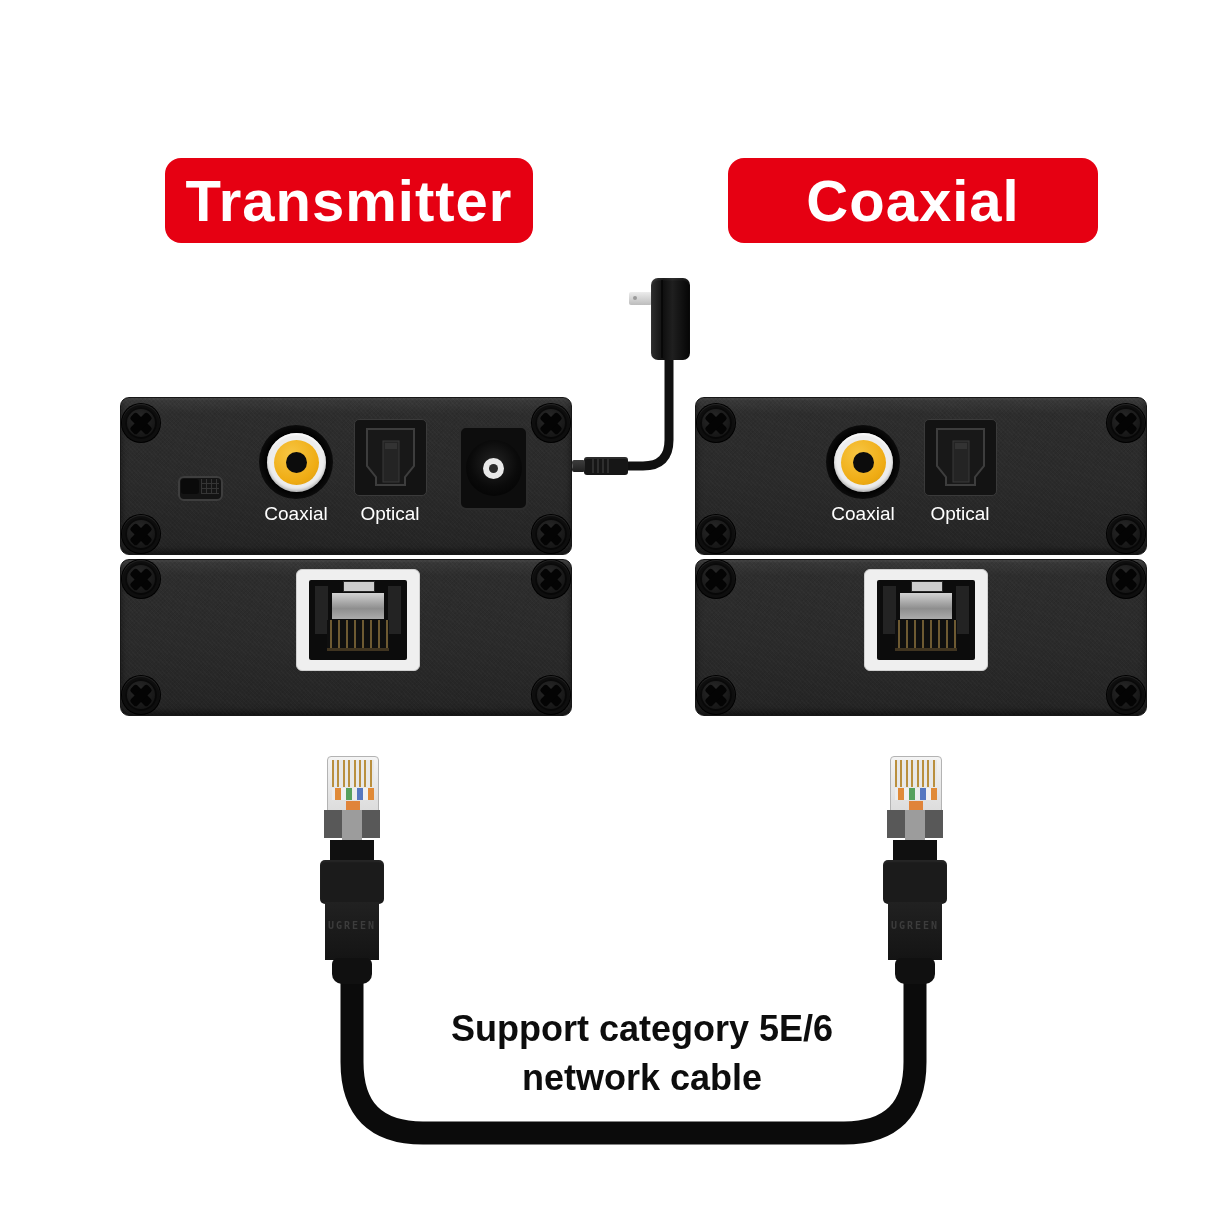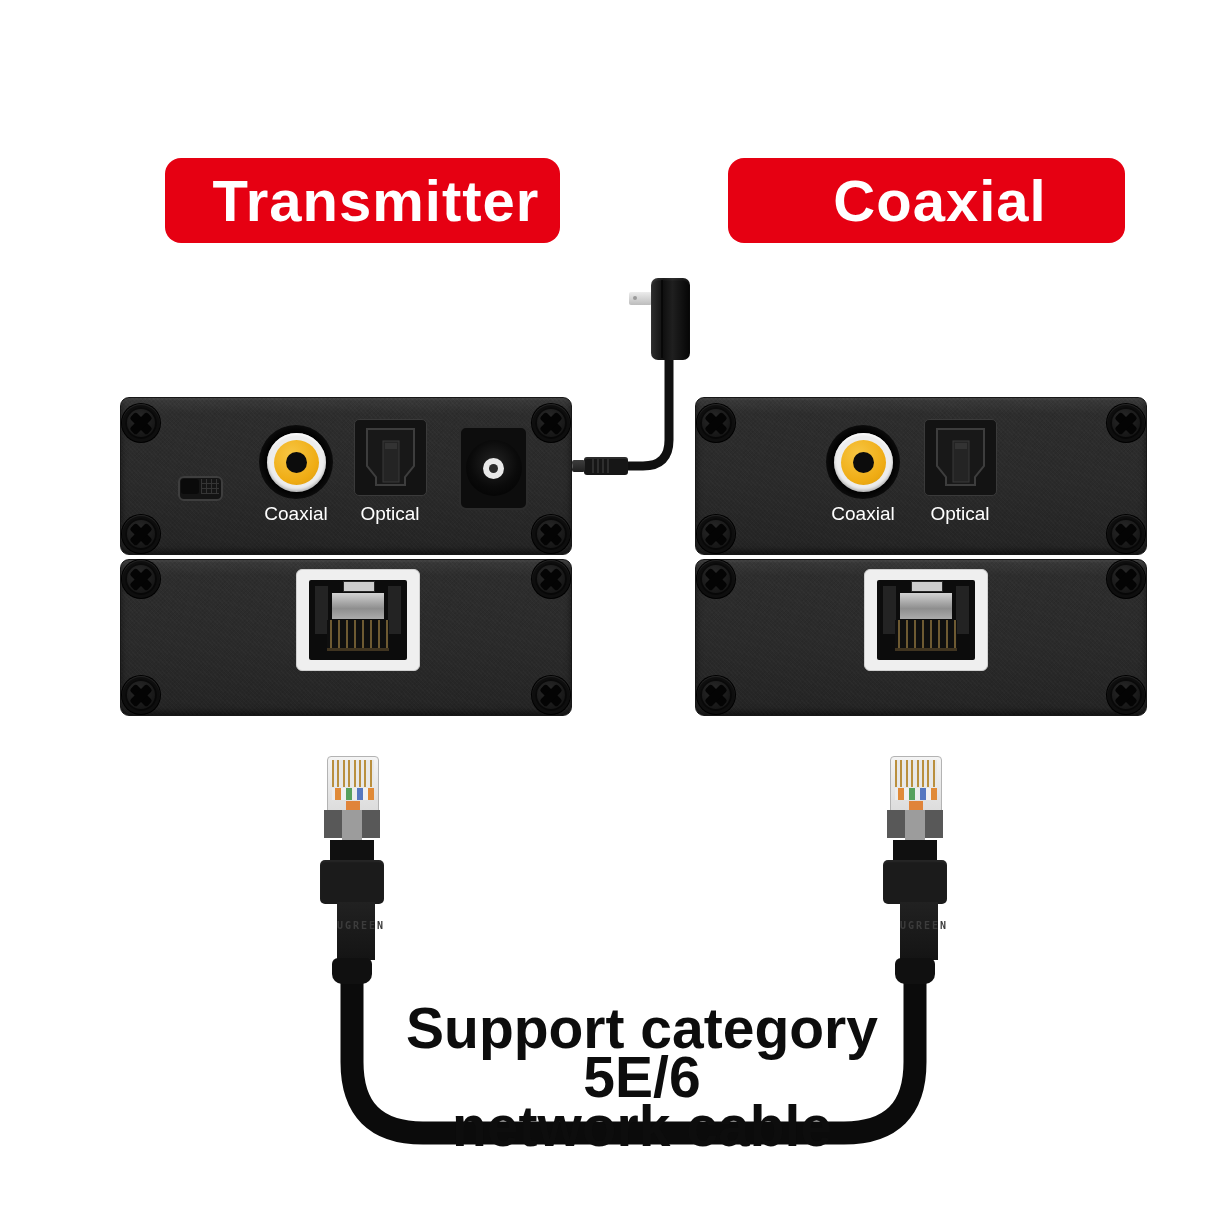--- a/index.html
+++ b/index.html
@@ -5,21 +5,21 @@
   html,body{margin:0;padding:0;background:#ffffff;}
   #canvas{
     position:relative;width:1214px;height:1214px;background:#ffffff;overflow:hidden;
     font-family:"Liberation Sans", sans-serif;
   }
 
   
   .badge{
     position:absolute;height:85px;background:#e60012;border-radius:16px;
     display:flex;align-items:center;justify-content:center;
-    color:#ffffff;font-weight:bold;font-size:58px;letter-spacing:1px;padding-left:27px;
+    color:#ffffff;font-weight:bold;font-size:58px;letter-spacing:1px;
   }
   #badge-tx{left:165px;top:158px;width:368px;}
   #badge-rx{left:728px;top:158px;width:370px;}
 
   
   .panel{
     position:absolute;width:450px;border-radius:9px;
     background-image:
       repeating-linear-gradient(47deg, rgba(255,255,255,0.02) 0 1px, transparent 1px 3px),
       repeating-linear-gradient(-43deg, rgba(0,0,0,0.06) 0 1px, transparent 1px 3px),
@@ -123,31 +123,31 @@
     background:repeating-linear-gradient(90deg,#b98f3e 0 2px,#e8e8e8 2px 5.4px);}
   .plug-wires{position:absolute;left:4px;right:4px;top:31px;height:12px;
     background:linear-gradient(90deg,#ececec 0 3px,#e08a38 3px 9px,#f0f0f0 9px 14px,#57a05c 14px 20px,
       #ececec 20px 25px,#5577c0 25px 31px,#f0f0f0 31px 36px,#e08a38 36px 42px);}
   .plug-orange{position:absolute;left:18px;bottom:1px;width:14px;height:9px;background:#e0843a;}
   .plug-collar{position:absolute;left:4px;top:54px;width:56px;height:28px;background:#585858;}
   .plug-collar-tab{position:absolute;left:22px;top:54px;width:20px;height:31px;background:#9c9c9c;}
   .plug-latch{position:absolute;left:10px;top:84px;width:44px;height:24px;background:#101010;}
   .plug-shoulder{position:absolute;left:0;top:104px;width:64px;height:44px;background:#1b1b1b;border-radius:5px;
     box-shadow:inset 0 2px 2px rgba(255,255,255,.05);}
-  .plug-body{position:absolute;left:17px;top:146px;width:38px;height:58px;
+  .plug-body{position:absolute;left:5px;top:146px;width:54px;height:58px;
     background:linear-gradient(180deg,#212121,#141414);}
   .plug-brand{position:absolute;left:0;top:18px;width:100%;text-align:center;
     color:#3c3c3c;font-size:10px;font-weight:bold;letter-spacing:2px;
     font-family:"DejaVu Sans Mono", monospace;}
   .plug-boot{position:absolute;left:12px;top:202px;width:40px;height:26px;background:#101010;
     border-radius:6px 6px 10px 10px;}
 
   
   #caption{position:absolute;left:392px;top:1004px;width:500px;text-align:center;
-    color:#0d0d0d;font-size:57px;font-weight:bold;line-height:49px;}
+    color:#0d0d0d;font-size:36px;font-weight:bold;line-height:49px;}
 
   svg{position:absolute;left:0;top:0;}
 </style>
 </head>
 <body>
 
 <div id="canvas">
 
   <div class="badge" id="badge-tx">
     <span>Transmitter</span>

